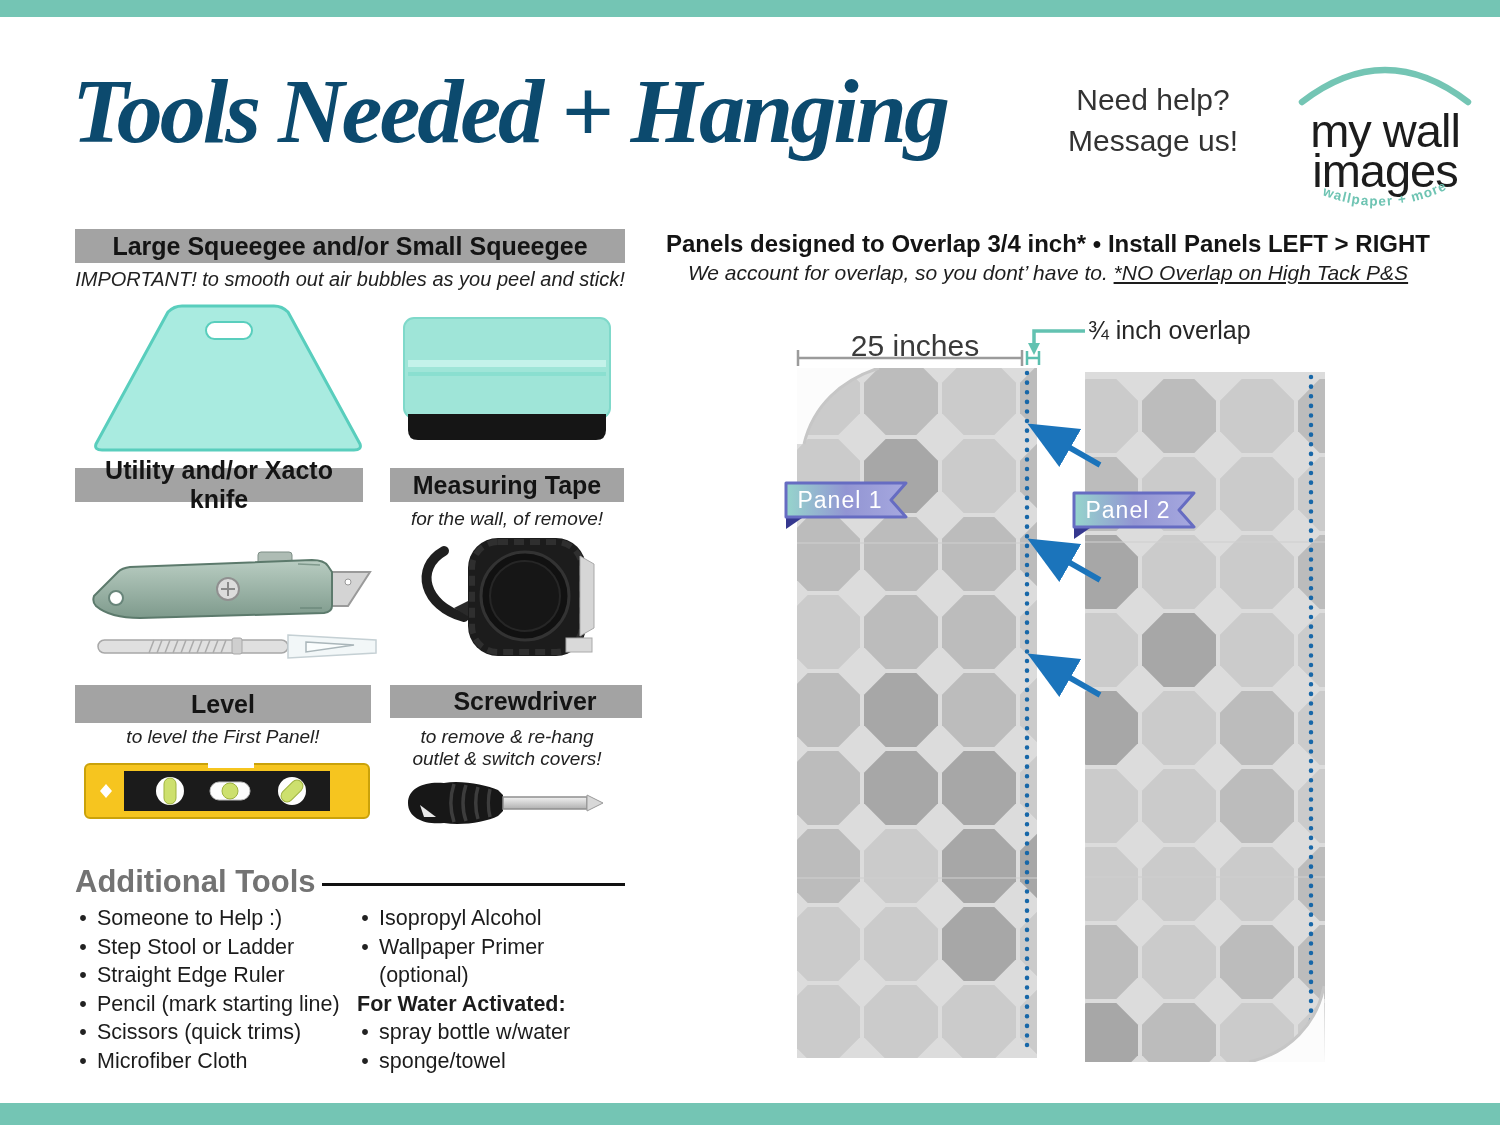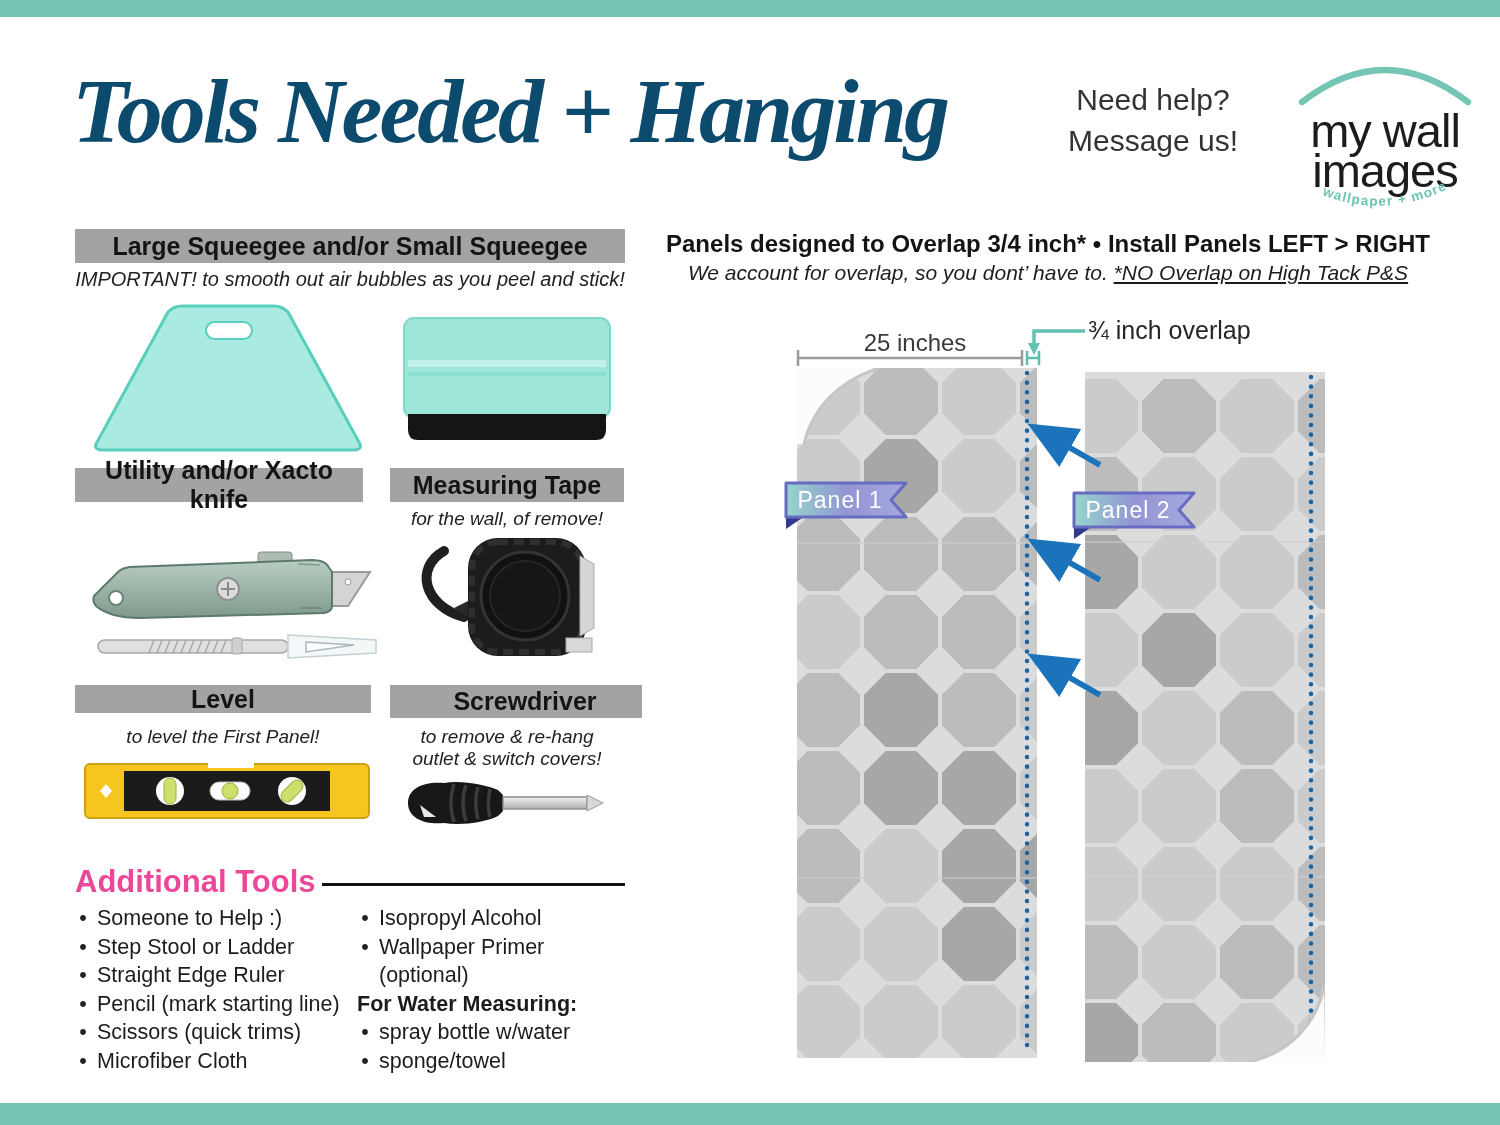--- a/index.html
+++ b/index.html
@@ -8,31 +8,31 @@
   .abs{position:absolute;}
   .teal-bar{left:0;width:1500px;background:#74c5b4;}
   .script-title{font-family:"Liberation Serif",serif;font-style:italic;font-weight:bold;
                 color:#0c4a6e;font-size:92px;letter-spacing:-3px;white-space:nowrap;}
   .help-text{width:250px;text-align:center;font-size:30px;color:#333;line-height:1.35;}
   .hdr{background:#a3a3a3;color:#141414;font-weight:bold;text-align:center;
        font-size:25px;display:flex;align-items:center;justify-content:center;}
   .note{font-style:italic;color:#222;text-align:center;font-size:20px;line-height:1.15;}
   .note2{white-space:pre-line;}
   .addl-head{display:flex;align-items:flex-start;}
-  .addl-title{font-size:31px;font-weight:bold;color:#ec4899;white-space:nowrap;}
+  .addl-title{font-size:31px;font-weight:bold;color:#737373;white-space:nowrap;}
   .addl-rule{flex:1;border-top:3.5px solid #111;margin-top:19px;margin-left:6px;}
   .list-col{font-size:21.5px;color:#1c1c1c;}
   .list-row{display:flex;line-height:28.5px;}
   .blt{width:16px;text-align:center;margin-right:6px;color:#222;}
   .indent{padding-left:22px;}
   .boldrow{font-weight:bold;}
   .install-head{width:800px;text-align:center;font-weight:bold;font-size:24px;color:#141414;}
   .install-sub{width:800px;text-align:center;font-style:italic;font-size:21px;color:#1d1d1d;}
   .u{text-decoration:underline;}
-  .dim-label{font-size:24px;color:#3a3a3a;text-align:center;}
+  .dim-label{font-size:30px;color:#3a3a3a;text-align:center;}
   .ov-label{font-size:25px;color:#262626;}
   svg{display:block;}
 </style>
 </head>
 <body>
 
 <div id="canvas">
 
   <div class="abs teal-bar" style="top:0;height:17px;"></div>
   <div class="abs teal-bar" style="top:1103px;height:22px;"></div>
@@ -112,21 +112,21 @@
     <path d="M66,95 C26,84 16,46 46,29" stroke="#1f1f1f" stroke-width="10" fill="none" stroke-linecap="round"></path>
     <polygon points="56,86 76,76 76,98" fill="#2a2a2a"></polygon>
     <rect x="70" y="16" width="118" height="118" rx="30" fill="#1c1c1c"></rect>
     <rect x="74" y="20" width="110" height="110" rx="26" fill="none" stroke="#2f2f2f" stroke-width="6" stroke-dasharray="10 6"></rect>
     <path d="M182,34 L196,42 L196,106 L182,114 Z" fill="#d6d6d6" stroke="#a9a9a9"></path>
     <rect x="168" y="116" width="26" height="14" fill="#d9d9d9" stroke="#aaaaaa"></rect>
     <circle cx="127" cy="74" r="44" fill="#111111" stroke="#333333" stroke-width="3"></circle>
     <circle cx="127" cy="74" r="35" fill="#161616" stroke="#262626" stroke-width="2"></circle>
   </svg>
 
-  <div class="abs hdr" style="left:75px;top:685px;width:296px;height:28px;">Level</div>
+  <div class="abs hdr" style="left:75px;top:685px;width:296px;height:38px;">Level</div>
   <div class="abs hdr" style="left:390px;top:685px;width:234px;height:33px;padding-left:18px;">Screwdriver</div>
   <div class="abs note" style="left:75px;top:726px;width:296px;font-size:19px;">to level the First Panel!</div>
   <div class="abs note note2" style="left:390px;top:726px;width:234px;font-size:19px;">to remove &amp; re-hang
 outlet &amp; switch covers!</div>
 
   <svg class="abs" style="left:82px;top:758px;" width="290" height="68" viewBox="0 0 290 68">
     <rect x="3" y="6" width="284" height="54" rx="5" fill="#f6c51f" stroke="#caa20a" stroke-width="2"></rect>
     <rect x="126" y="4" width="46" height="6" fill="#ffffff"></rect>
     <rect x="42" y="13" width="206" height="40" fill="#1b1b1b"></rect>
     <circle cx="88" cy="33" r="14" fill="#fefefe"></circle>
@@ -182,21 +182,21 @@
         <span>Isopropyl Alcohol</span>
       </div>
       <div class="list-row">
         <span class="blt">•</span>
         <span>Wallpaper Primer</span>
       </div>
       <div class="list-row indent">
         <span>(optional)</span>
       </div>
       <div class="list-row boldrow">
-        <span>For Water Measuring:</span>
+        <span>For Water Activated:</span>
       </div>
       <div class="list-row">
         <span class="blt">•</span>
         <span>spray bottle w/water</span>
       </div>
       <div class="list-row">
         <span class="blt">•</span>
         <span>sponge/towel</span>
       </div>
     </div>

